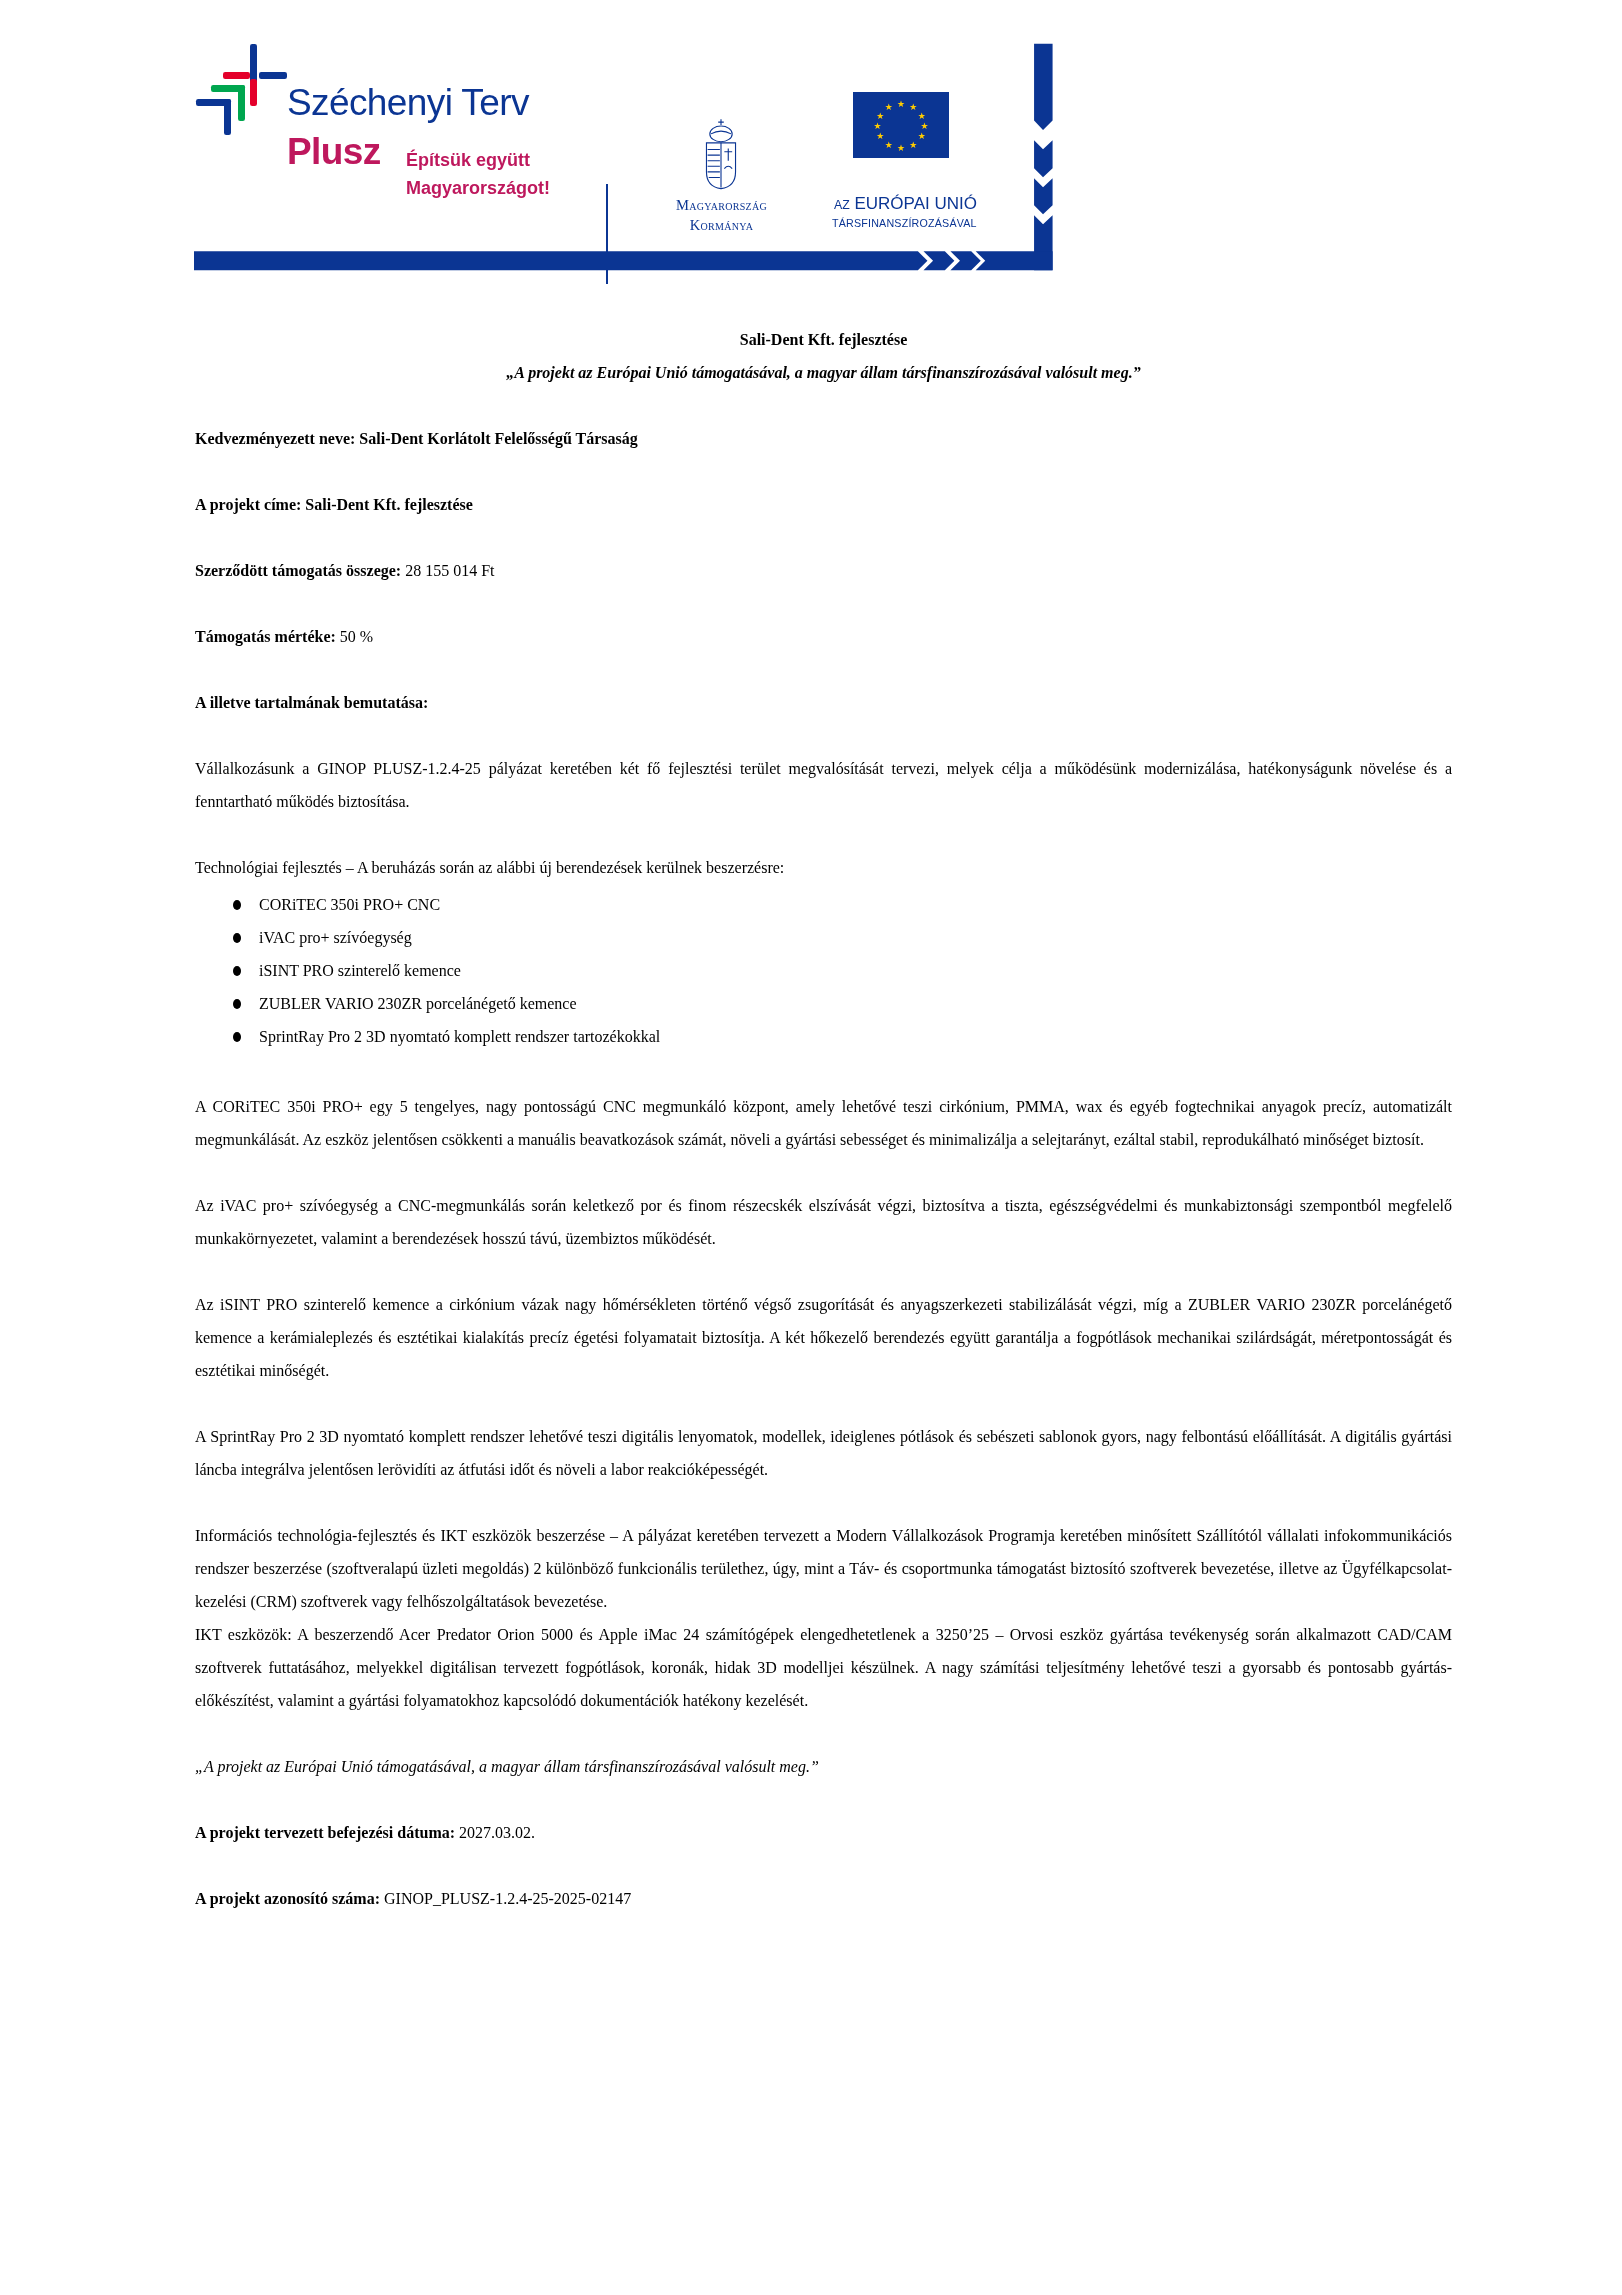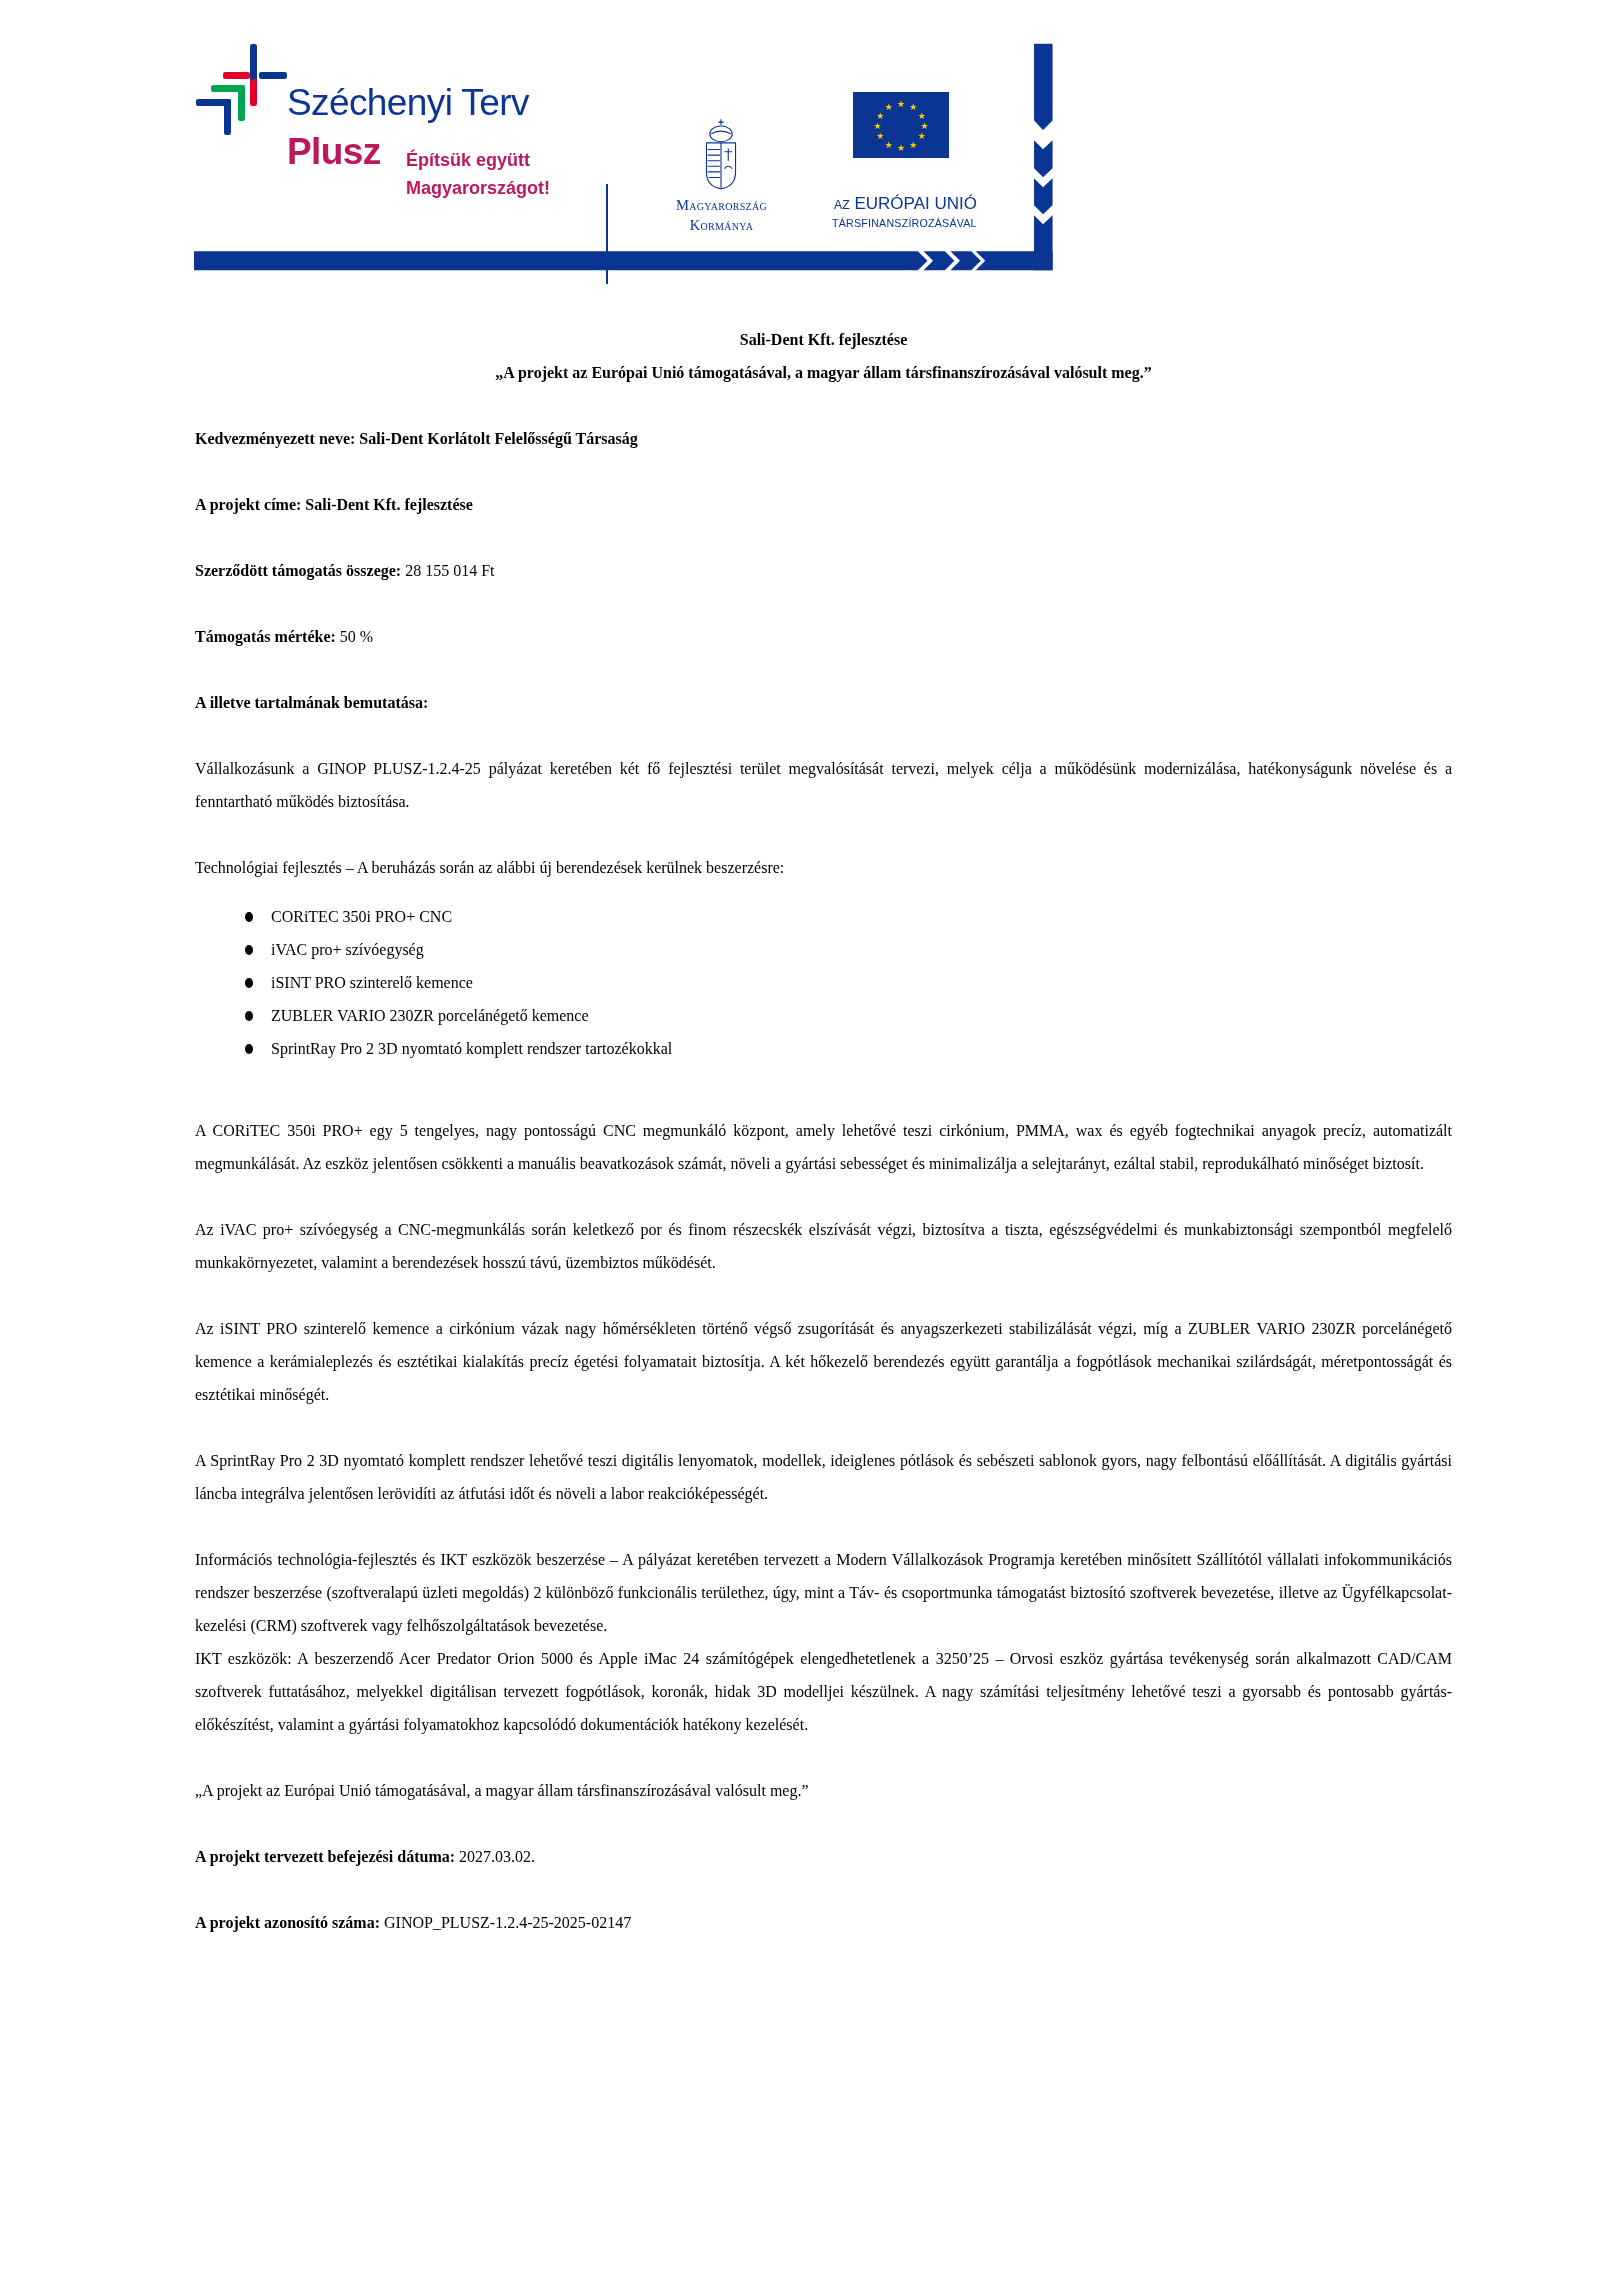--- a/index.html
+++ b/index.html
@@ -25,25 +25,25 @@
               color: #0b3593; font-size: 17px; white-space: nowrap; }
   .eu-text1 .small { font-size: 12.3px; }
   .eu-text2 { position: absolute; left: 638px; top: 178px; font-family: "Liberation Sans", "DejaVu Sans", sans-serif;
               color: #0b3593; font-size: 10.7px; white-space: nowrap; letter-spacing: 0.2px; }
   .frame-svg { position: absolute; left: 0; top: 0; }
 
   
   .doc { position: absolute; left: 195px; top: 323px; width: 1257px; font-size: 16px; line-height: 33px; }
   .center { text-align: center; }
   .bold { font-weight: bold; }
-  .ital { }
+  .ital { font-style: italic; }
   p { margin: 0; }
   .just { text-align: justify; text-align-last: left; }
   .gap { height: 33px; }
-  ul.bullets { list-style: none; margin: 16px; padding: 0; }
+  ul.bullets { list-style: none; margin: 4px; padding: 0; }
   ul.bullets li { position: relative; padding-left: 60px; }
   ul.bullets li .dot { position: absolute; left: 34px; top: 11.8px; width: 7.9px; height: 10px; border-radius: 50%; background: #000; }
 </style>
 </head>
 <body>
 
 <div class="banner">
   <svg class="frame-svg" width="867" height="236" viewBox="0 0 1545 420">
 
     <polygon points="1497,8 1530,8 1530,145 1513,162 1497,145" fill="#0b3593"></polygon>

